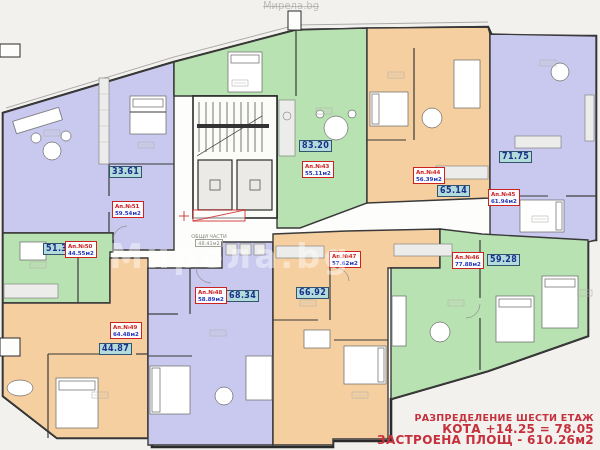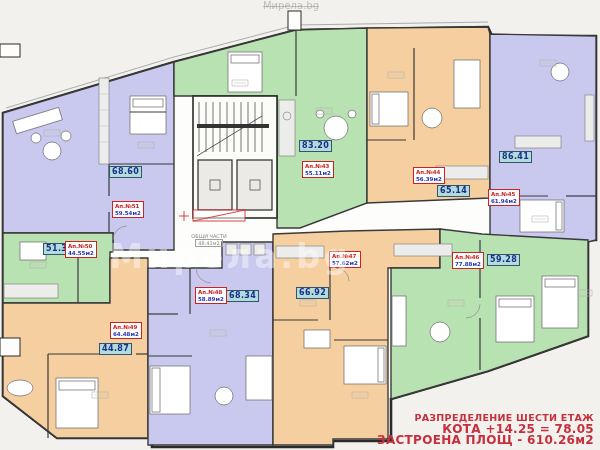--- a/index.html
+++ b/index.html
@@ -299,24 +299,24 @@
   </g>
 
   <g stroke="#d23333" stroke-width="0.9">
     <rect x="193" y="210" width="52" height="11" fill="rgba(255,255,255,0.6)"></rect>
     <line x1="193" y1="221" x2="245" y2="210"></line>
     <line x1="179" y1="216" x2="189" y2="216"></line>
     <line x1="184" y1="211" x2="184" y2="221"></line>
   </g>
 </svg>
 
-  <div class="area-badge" style="left:109px;top:166px">68.60</div>
+  <div class="area-badge" style="left:109px;top:166px">33.61</div>
   <div class="area-badge" style="left:299px;top:140px">83.20</div>
   <div class="area-badge" style="left:437px;top:185px">65.14</div>
-  <div class="area-badge" style="left:499px;top:151px">86.41</div>
+  <div class="area-badge" style="left:499px;top:151px">71.75</div>
   <div class="area-badge" style="left:43px;top:243px">51.33</div>
   <div class="area-badge" style="left:99px;top:343px">44.87</div>
   <div class="area-badge" style="left:226px;top:290px">68.34</div>
   <div class="area-badge" style="left:296px;top:287px">66.92</div>
   <div class="area-badge" style="left:487px;top:254px">59.28</div>
 
   <div class="apt-label" style="left:112px;top:201px">
     <span class="num">Ап.№51</span>
     <span class="net">59.54м2</span>
   </div>

